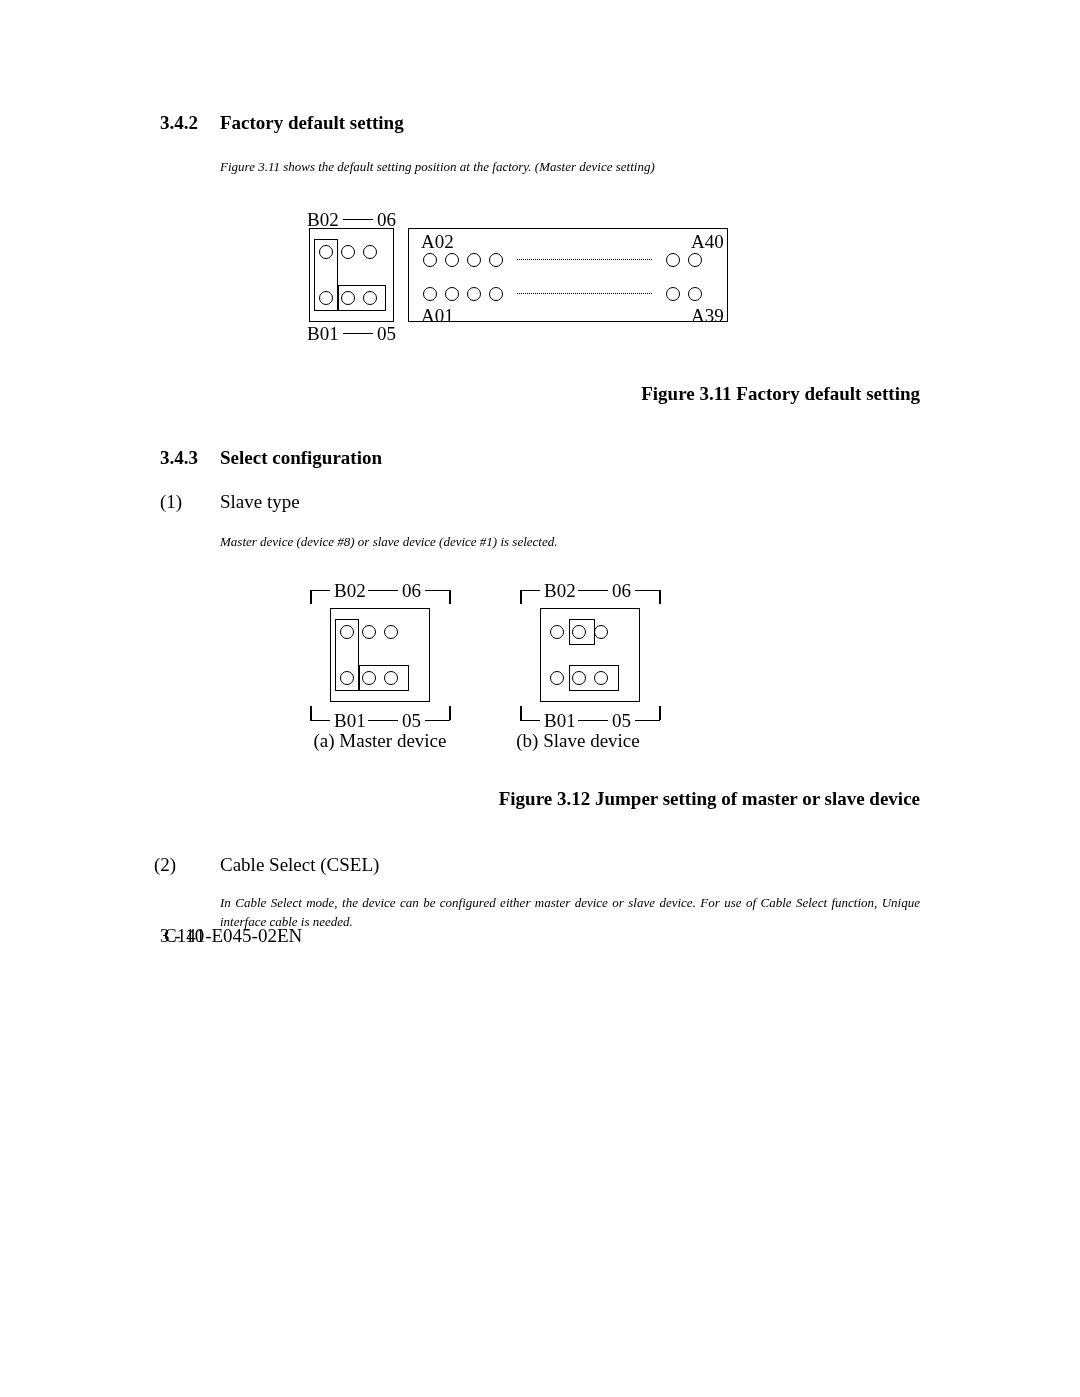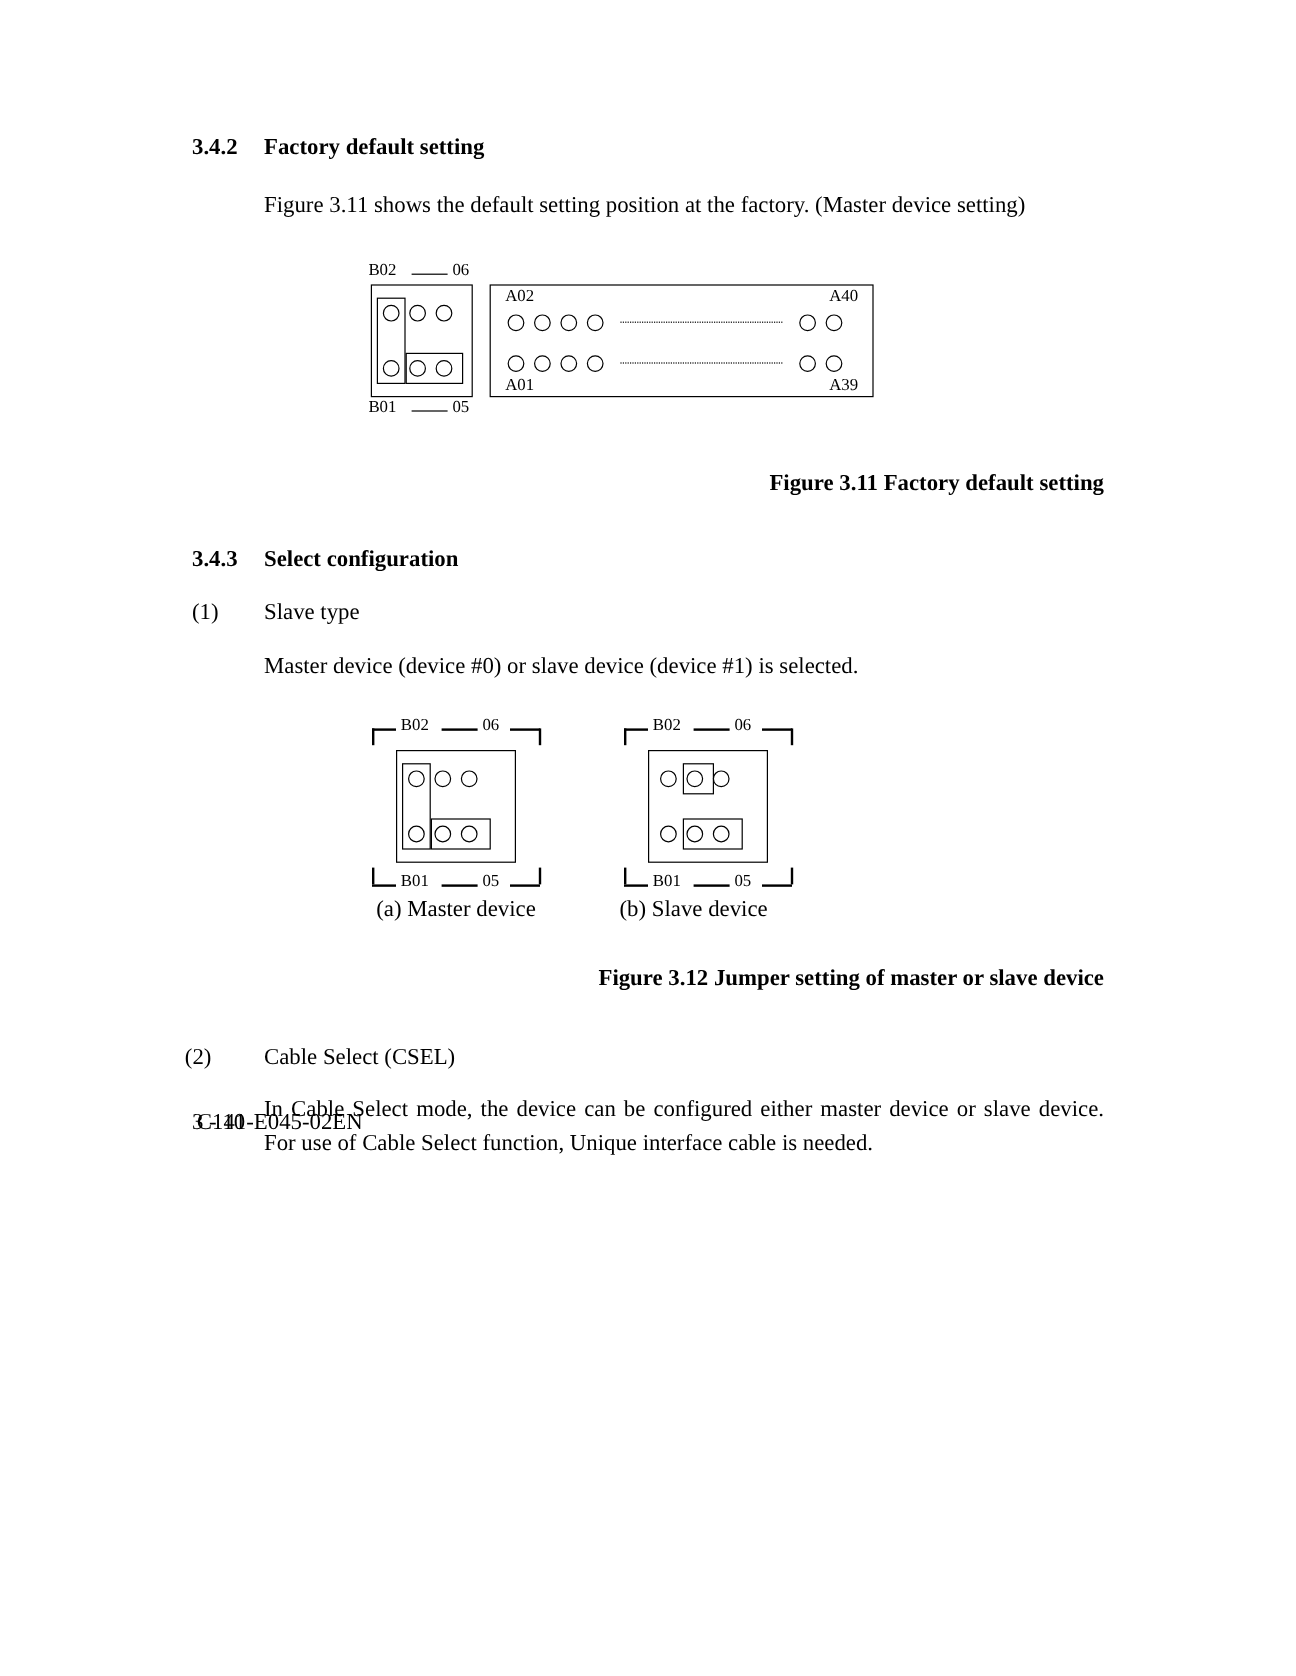--- a/index.html
+++ b/index.html
@@ -16,45 +16,46 @@
     box-sizing: border-box;
     padding: 112px 160px 70px 160px;
   }
   .section-heading {
     font-weight: bold;
     font-size: 19px;
     display: flex;
   }
   .section-number { width: 60px; }
   .body-para {
-    font-size: 19px;
+    font-size: 13px;
     line-height: 1.45;
     margin-left: 60px;
     text-align: justify;
+    font-style: italic;
   }
   .fig-caption {
     font-weight: bold;
     font-size: 19px;
     text-align: right;
   }
   .sub-item {
     font-size: 19px;
     display: flex;
   }
   .sub-item .marker { width: 60px; }
   
   .o {
     width: 14px; height: 14px;
     border: 1.6px solid #000;
     border-radius: 50%;
     display: inline-block;
     box-sizing: border-box;
   }
   .lbl {
-    font-size: 14px;
+    font-size: 19px;
     position: absolute;
     font-family: Liberation Serif, serif;
   }
   
   .fig311 {
     position: relative;
     width: 580px;
     height: 112px;
     margin-left: -3px;
     margin-top: 42px;
@@ -235,21 +236,21 @@
   </div>
 
   <div style="height:22px;"></div>
 
   <div class="sub-item">
     <span class="marker">(1)</span>
     <span>Slave type</span>
   </div>
 
   <div style="height:20px;"></div>
-  <div class="body-para">Master device (device #0) or slave device (device #1) is selected.</div>
+  <div class="body-para">Master device (device #8) or slave device (device #1) is selected.</div>
 
   <div class="fig312">
 
     <div class="jblock" style="left:0;">
 
       <span class="tick-h-left" style="left:0; top:0; width:20px;"></span>
       <span class="tick-v" style="left:0; top:0;"></span>
       <span class="lbl" style="left:24px; top:-10px;">B02</span>
       <span class="lead" style="left:58px; top:0; width:30px;"></span>
       <span class="lbl" style="left:92px; top:-10px;">06</span>

